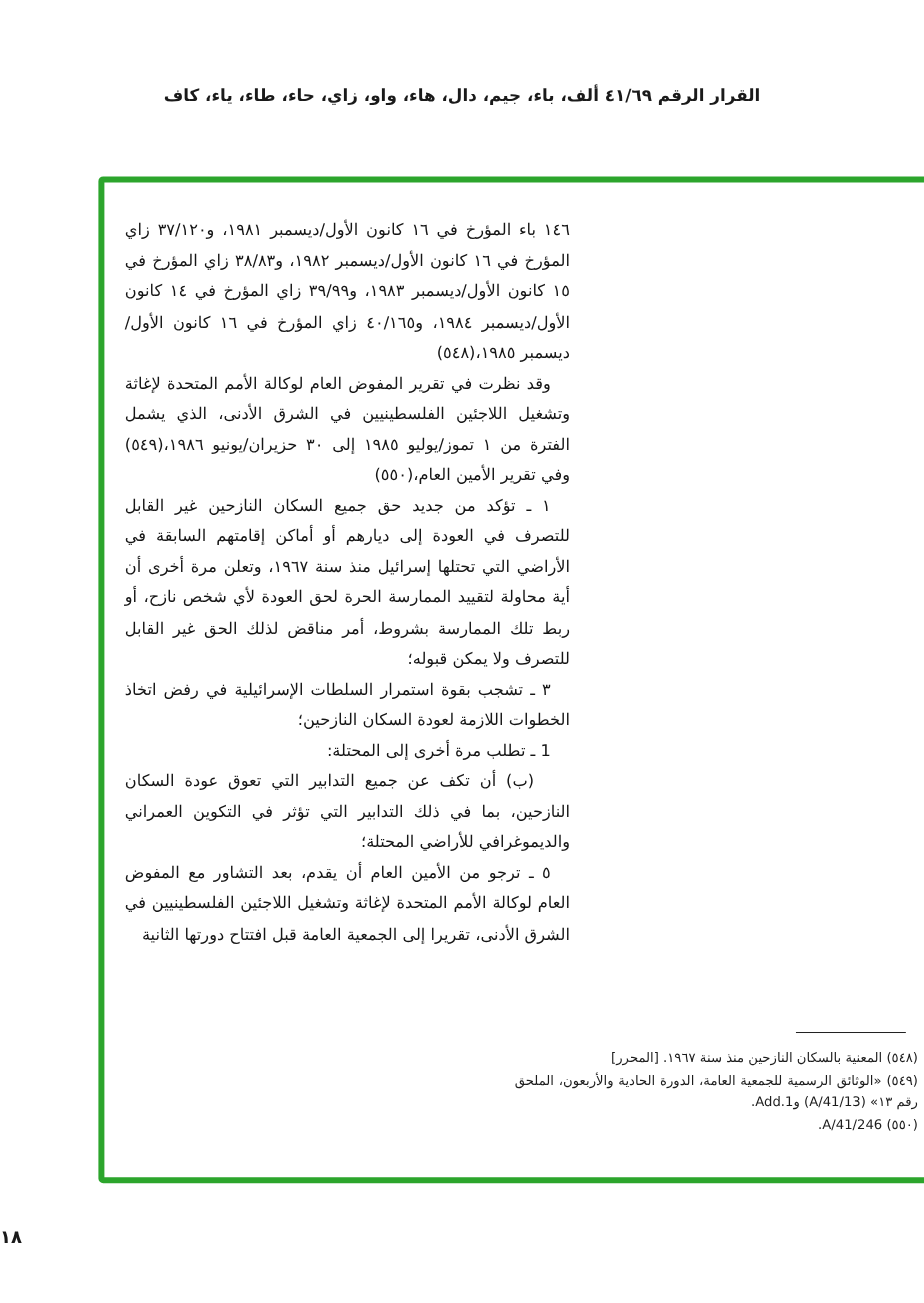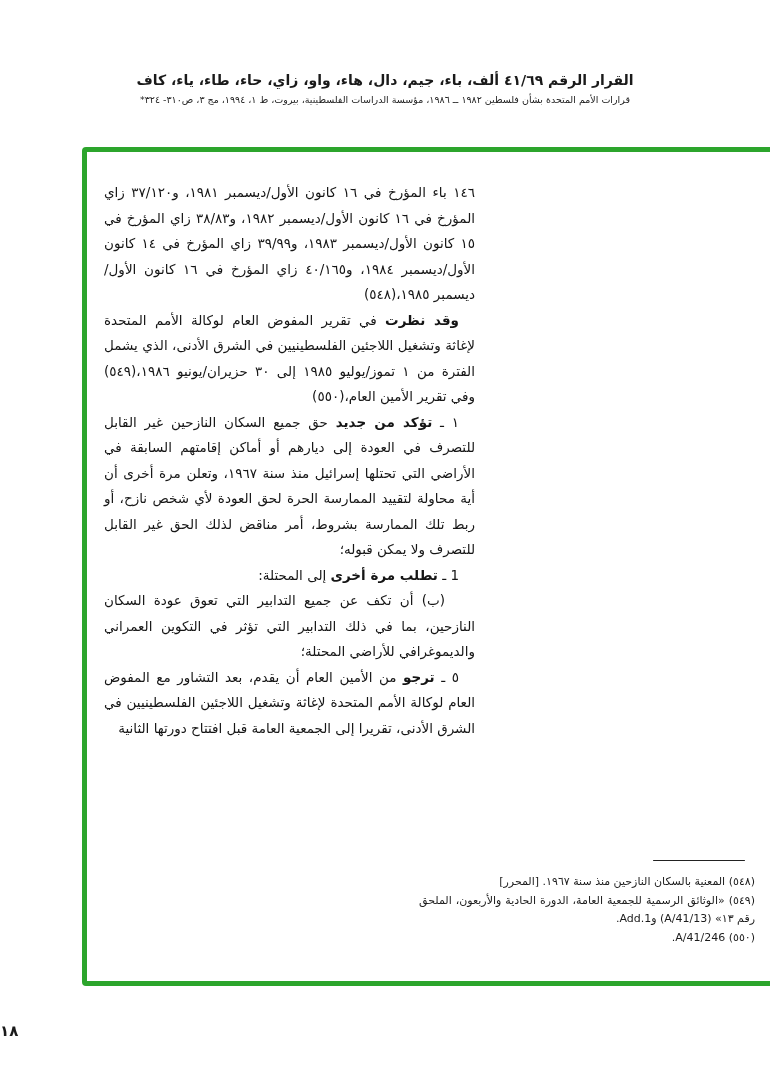--- a/index.html
+++ b/index.html
@@ -35,26 +35,26 @@
     width:371px;
     direction:rtl;
     text-align:justify;
     font-size:13.5px;
     line-height:25.5px;
     color:#151515;
   }
   .para { margin:0; text-indent:16px; }
   .para.no-indent { text-indent:0; }
   .para.sub { text-indent:30px; }
-  .lead { font-weight:bold; }
+  .lead { font-weight:normal; }
 
   
   .footnotes {
     position:absolute;
-    top:708px; right:32px;
+    top:708px; right:22px;
     width:336px;
     direction:rtl;
     text-align:justify;
     font-size:11px;
     line-height:18.5px;
     color:#1c1c1c;
   }
   .fn-rule {
     width:92px;
     border-top:1.5px solid #222;
@@ -73,29 +73,29 @@
     direction:rtl;
   }
 </style>
 </head>
 <body>
 
 <div class="page">
 
   <div class="header">
     <div class="doc-title">القرار الرقم ٤١/٦٩ ألف، باء، جيم، دال، هاء، واو، زاي، حاء، طاء، ياء، كاف</div>
-    <div class="doc-source">قرارات الأمم المتحدة بشأن فلسطين ١٩٨٢ ــ ١٩٨٦، مؤسسة الدراسات الفلسطينية، بيروت، ط ١، ١٩٩٤، مج ٣، ص٣١٠- ٣٢٤*</div>
   </div>
 
   <div class="frame" style="border-color: rgb(44, 165, 44);">
 
     <div class="body-col">
       <p class="para no-indent"><span></span><b class="lead"></b><span>١٤٦ باء المؤرخ في ١٦ كانون الأول/ديسمبر ١٩٨١، و٣٧/١٢٠ زاي المؤرخ في ١٦ كانون الأول/ديسمبر ١٩٨٢، و٣٨/٨٣ زاي المؤرخ في ١٥ كانون الأول/ديسمبر ١٩٨٣، و٣٩/٩٩ زاي المؤرخ في ١٤ كانون الأول/ديسمبر ١٩٨٤، و٤٠/١٦٥ زاي المؤرخ في ١٦ كانون الأول/ديسمبر ١٩٨٥،(٥٤٨)</span></p>
       <p class="para"><span></span><b class="lead">وقد نظرت</b><span> في تقرير المفوض العام لوكالة الأمم المتحدة لإغاثة وتشغيل اللاجئين الفلسطينيين في الشرق الأدنى، الذي يشمل الفترة من ١ تموز/يوليو ١٩٨٥ إلى ٣٠ حزيران/يونيو ١٩٨٦،(٥٤٩) وفي تقرير الأمين العام،(٥٥٠)</span></p>
       <p class="para"><span>١ ـ </span><b class="lead">تؤكد من جديد</b><span> حق جميع السكان النازحين غير القابل للتصرف في العودة إلى ديارهم أو أماكن إقامتهم السابقة في الأراضي التي تحتلها إسرائيل منذ سنة ١٩٦٧، وتعلن مرة أخرى أن أية محاولة لتقييد الممارسة الحرة لحق العودة لأي شخص نازح، أو ربط تلك الممارسة بشروط، أمر مناقض لذلك الحق غير القابل للتصرف ولا يمكن قبوله؛</span></p>
+      <p class="para"><span>٣ ـ </span><b class="lead">تشجب بقوة</b><span> استمرار السلطات الإسرائيلية في رفض اتخاذ الخطوات اللازمة لعودة السكان النازحين؛</span></p>
       <p class="para"><span>1 ـ </span><b class="lead">تطلب مرة أخرى</b><span> إلى المحتلة:</span></p>
       <p class="para sub"><span>(ب) </span><b class="lead"></b><span>أن تكف عن جميع التدابير التي تعوق عودة السكان النازحين، بما في ذلك التدابير التي تؤثر في التكوين العمراني والديموغرافي للأراضي المحتلة؛</span></p>
       <p class="para"><span>٥ ـ </span><b class="lead">ترجو</b><span> من الأمين العام أن يقدم، بعد التشاور مع المفوض العام لوكالة الأمم المتحدة لإغاثة وتشغيل اللاجئين الفلسطينيين في الشرق الأدنى، تقريرا إلى الجمعية العامة قبل افتتاح دورتها الثانية</span></p>
     </div>
 
     <div class="footnotes">
       <div class="fn-rule"></div>
       <p class="fn">(٥٤٨) المعنية بالسكان النازحين منذ سنة ١٩٦٧. [المحرر]</p>
       <p class="fn">(٥٤٩) «الوثائق الرسمية للجمعية العامة، الدورة الحادية والأربعون، الملحق رقم ١٣» (A/41/13) وAdd.1.</p>
       <p class="fn">(٥٥٠) A/41/246.</p>

